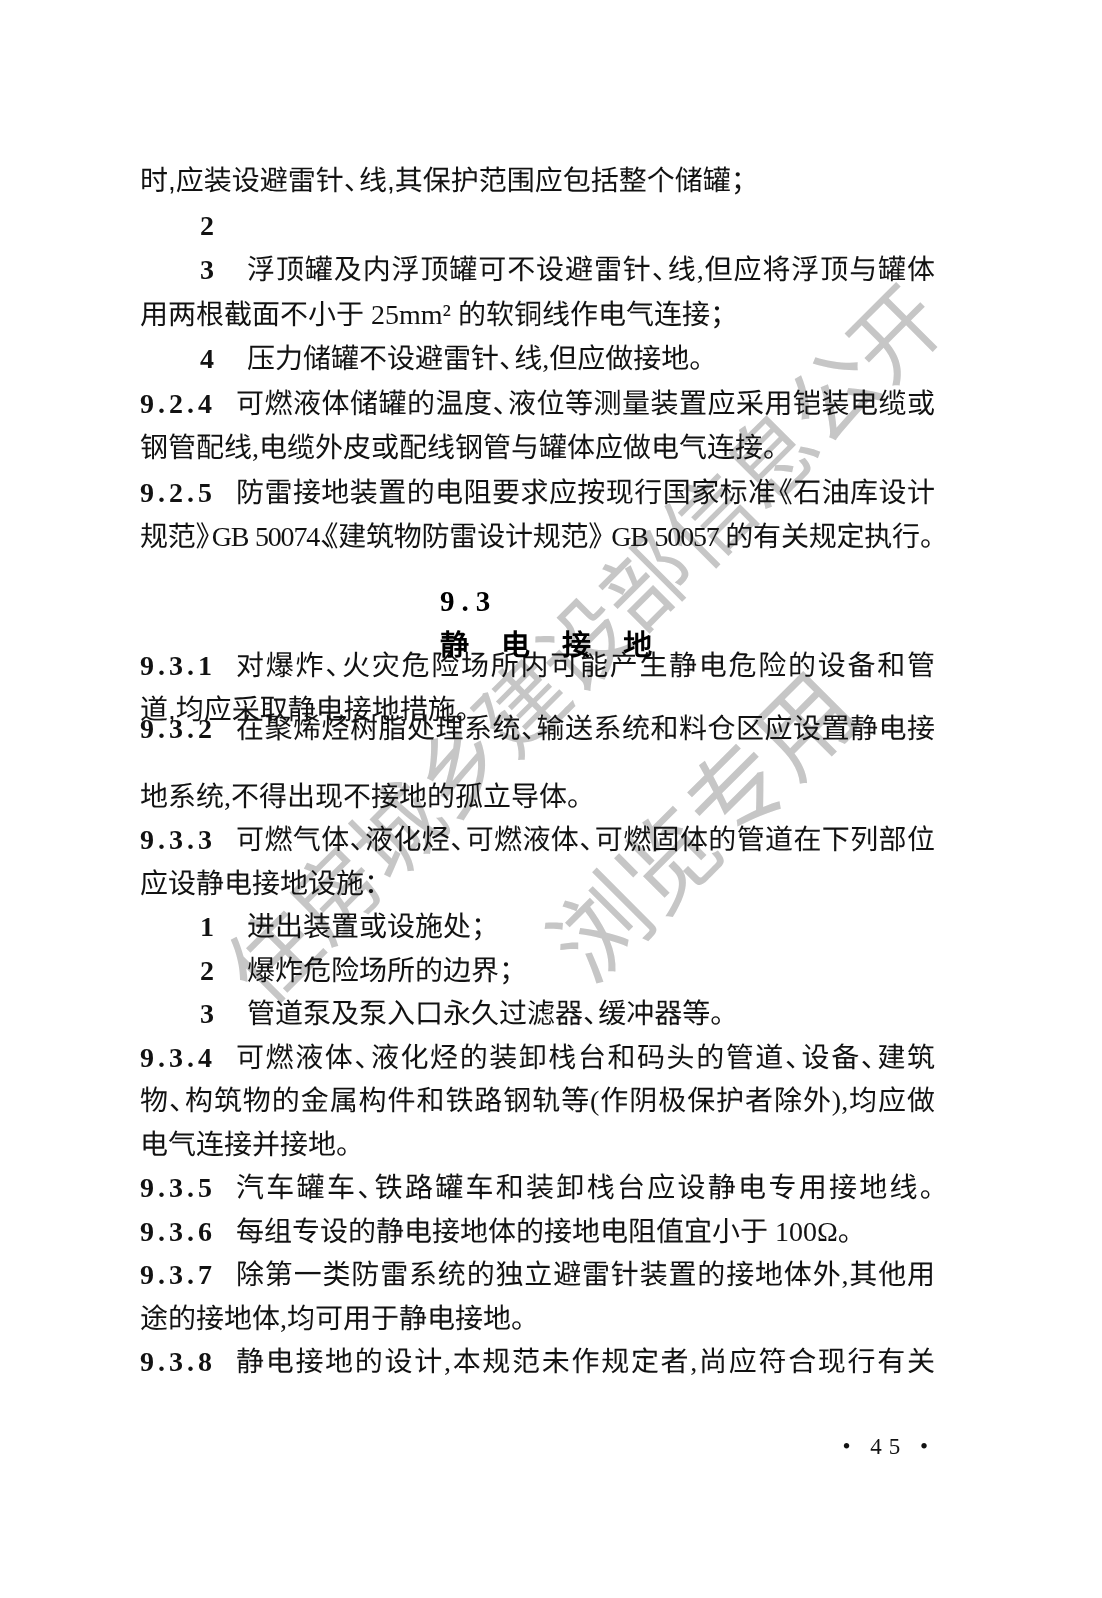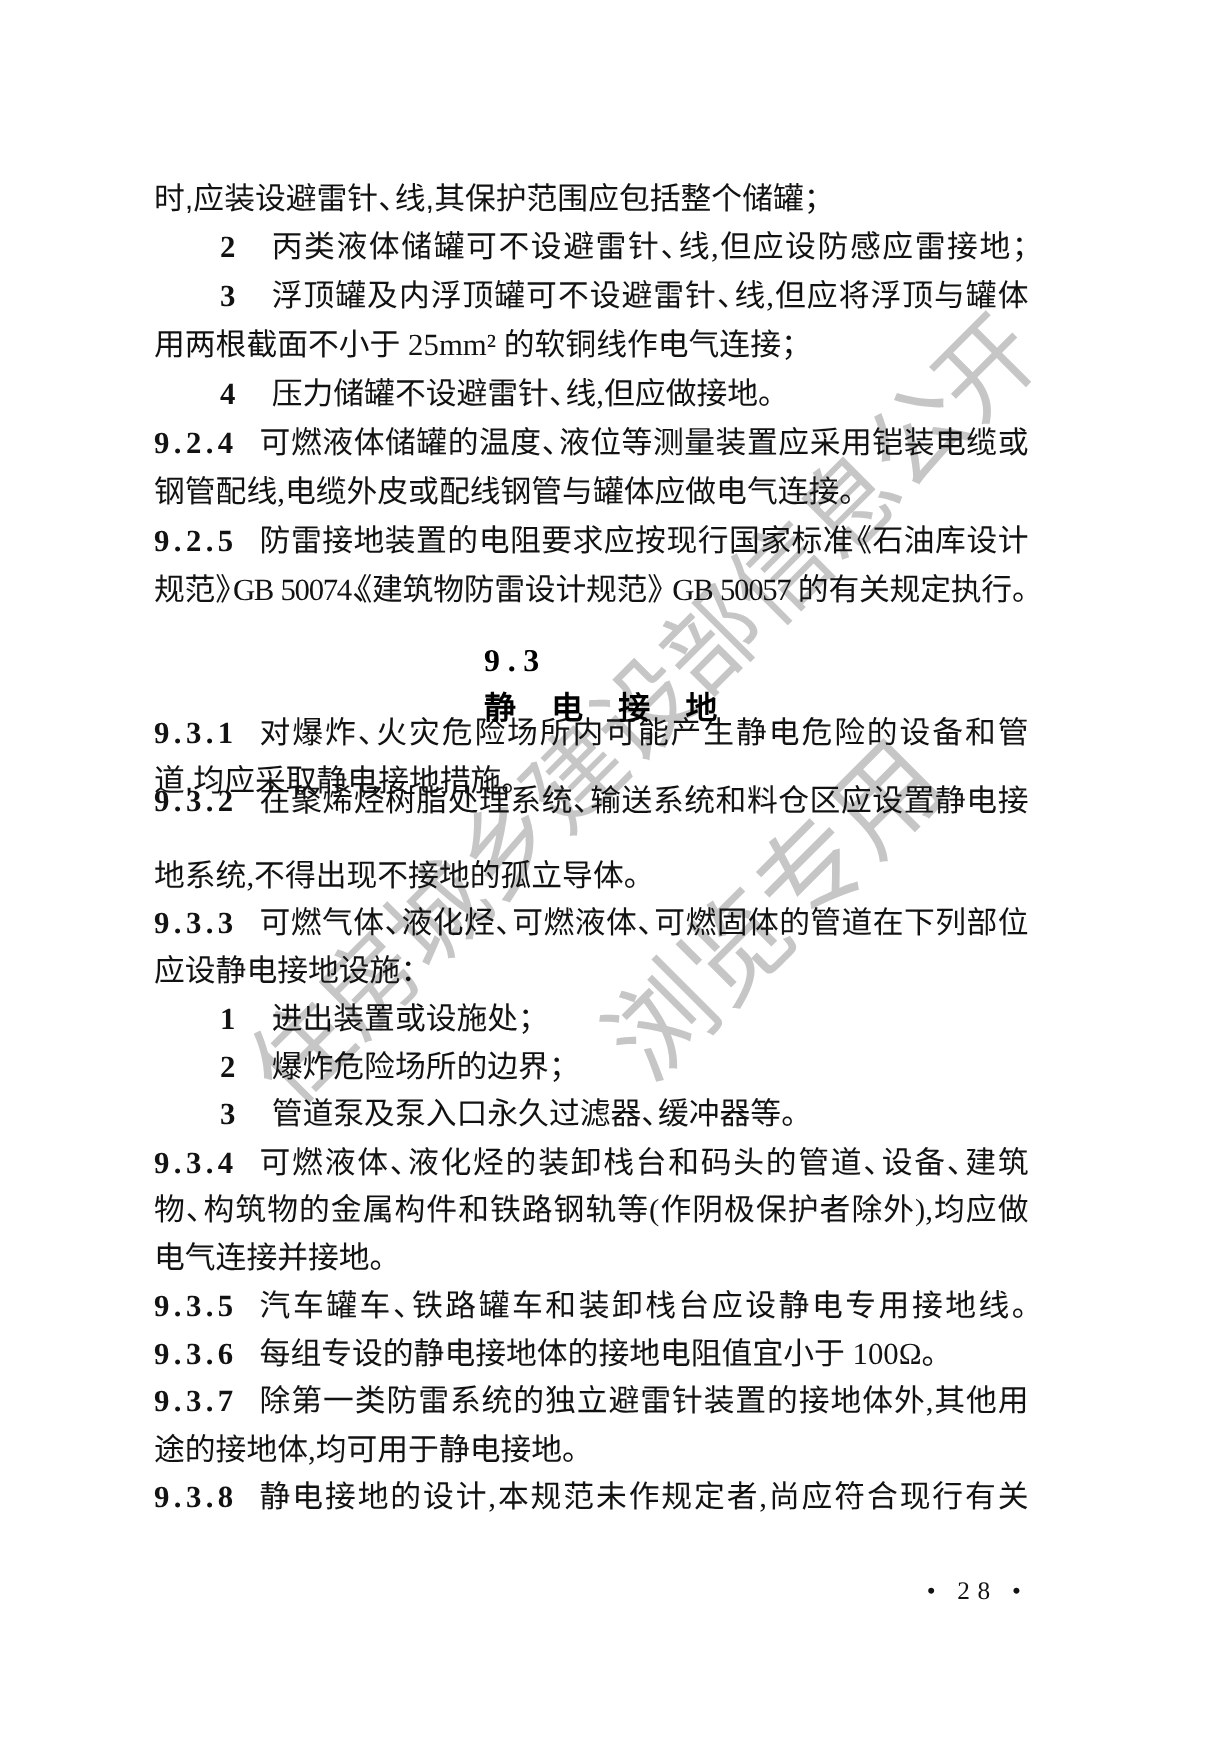--- a/index.html
+++ b/index.html
@@ -38,27 +38,26 @@
 <div class="page">
   <div class="wm-layer">
       <div class="wm" style="left: 580px; top: 640px; font-size: 88px;">住房城乡建设部信息公开</div>
       <div class="wm" style="left: 698px; top: 822px; font-size: 96px;">浏览专用</div>
     </div>
   <div class="content">
     <div class="heading">
       <span class="h-num">9.3</span>
       <span class="h-title">静 电 接 地</span>
     </div>
-    <div class="pageno">• 28 •</div>
+    <div class="pageno">• 45 •</div>
   <div class="line bold" style="top: 159px;">
         <span class="txt">时,应装设避雷针<span class="pa">、</span>线,其保护范围应包括整个储罐<span class="pa">；</span></span>
       </div>
       <div class="line item justify" style="top: 204px;">
         <span class="num">2</span>
-        <span class="txt">丙类液体储罐可不设避雷针<span class="pa">、</span>线,但应设防感应雷接地<span class="pa">；</span></span>
       </div>
       <div class="line item justify" style="top: 248px;">
         <span class="num">3</span>
         <span class="txt">浮顶罐及内浮顶罐可不设避雷针<span class="pa">、</span>线,但应将浮顶与罐体</span>
       </div>
       <div class="line" style="top: 293px;">
         <span class="txt">用两根截面不小于 25mm² 的软铜线作电气连接<span class="pa">；</span></span>
       </div>
       <div class="line item" style="top: 337px;">
         <span class="num">4</span>

